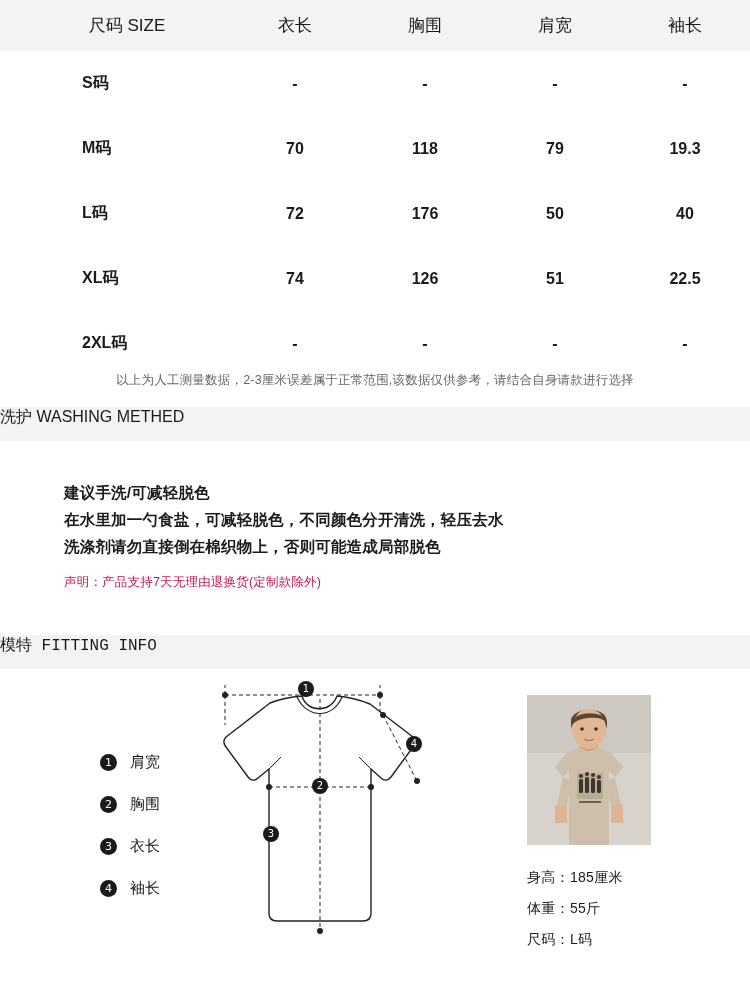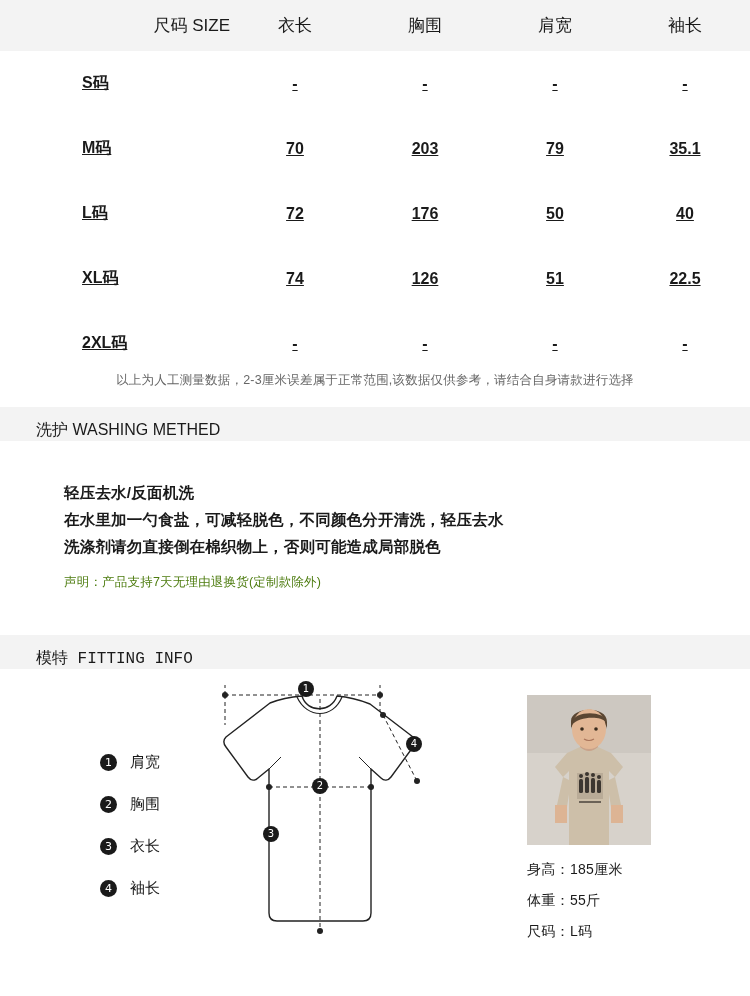--- a/index.html
+++ b/index.html
@@ -26,30 +26,29 @@
     background: #f3f3f3;
   }
   .size-table th {
     font-size: 17px;
     font-weight: normal;
     color: #1a1a1a;
     padding: 14px 0 14px 0;
     text-align: center;
   }
   .size-table th.first-col {
-    text-align: right;
+    text-align: center;
     padding-left: 24px;
   }
   .size-table td {
     font-size: 16px;
     font-weight: bold;
     color: #1a1a1a;
     text-align: center;
     padding: 22px 0 22px 0;
-    text-decoration: underline;
   }
   .size-table td.first-col {
     text-align: left;
     padding-left: 82px;
     font-weight: bold;
   }
   .size-table col.c1 { width: 230px; }
   .size-table col.c2 { width: 130px; }
   .size-table col.c3 { width: 130px; }
   .size-table col.c4 { width: 130px; }
@@ -62,41 +61,40 @@
     margin-top: -4px;
     padding-bottom: 8px;
     letter-spacing: 0.2px;
   }
 
   
   .section-bar {
     background: #f3f3f3;
     height: 34px;
     display: flex;
-    align-items: flex-end;
-    padding-left: 36px;
+    align-items: flex-start;
     font-size: 16px;
     color: #1a1a1a;
     margin-top: 10px;
   }
 
   
   .wash-block {
     padding: 38px 0 0 64px;
   }
   .wash-line {
     font-size: 15.5px;
     font-weight: bold;
     color: #1a1a1a;
     line-height: 27px;
     letter-spacing: 0.2px;
   }
   .wash-disclaimer {
     font-size: 12.5px;
-    color: #4d7c0f;
+    color: #be185d;
     margin-top: 14px;
     letter-spacing: 0.2px;
   }
 
   
   .fitting-area {
     position: relative;
     height: 330px;
     margin-top: 6px;
   }
@@ -144,21 +142,21 @@
     width: 124px;
   }
   .model-photo {
     width: 124px;
     height: 150px;
     overflow: hidden;
     position: relative;
     background: #cfcac4;
   }
   .model-info {
-    margin-top: 16px;
+    margin-top: 24px;
   }
   .model-info div {
     font-size: 14px;
     color: #1a1a1a;
     margin-bottom: 13px;
     letter-spacing: 0.3px;
   }
 
   .marker {
     position: absolute;
@@ -197,23 +195,23 @@
     <tr>
       <td class="first-col">S码</td>
       <td>-</td>
       <td>-</td>
       <td>-</td>
       <td>-</td>
     </tr>
     <tr>
       <td class="first-col">M码</td>
       <td>70</td>
-      <td>203</td>
+      <td>118</td>
       <td>79</td>
-      <td>35.1</td>
+      <td>19.3</td>
     </tr>
     <tr>
       <td class="first-col">L码</td>
       <td>72</td>
       <td>176</td>
       <td>50</td>
       <td>40</td>
     </tr>
     <tr>
       <td class="first-col">XL码</td>
@@ -232,21 +230,21 @@
   </tbody>
 </table>
 
 <div class="note-line">以上为人工测量数据，2-3厘米误差属于正常范围,该数据仅供参考，请结合自身请款进行选择</div>
 
 <div class="section-bar">
   <span>洗护 WASHING METHED</span>
 </div>
 
 <div class="wash-block">
-  <div class="wash-line">轻压去水/反面机洗</div>
+  <div class="wash-line">建议手洗/可减轻脱色</div>
   <div class="wash-line">在水里加一勺食盐，可减轻脱色，不同颜色分开清洗，轻压去水</div>
   <div class="wash-line">洗涤剂请勿直接倒在棉织物上，否则可能造成局部脱色</div>
   <div class="wash-disclaimer">声明：产品支持7天无理由退换货(定制款除外)</div>
 </div>
 
 <div class="section-bar" style="margin-top:44px;font-family:Liberation Mono, monospace;">
   <span>模特 FITTING INFO</span>
 </div>
 
 <div class="fitting-area">

